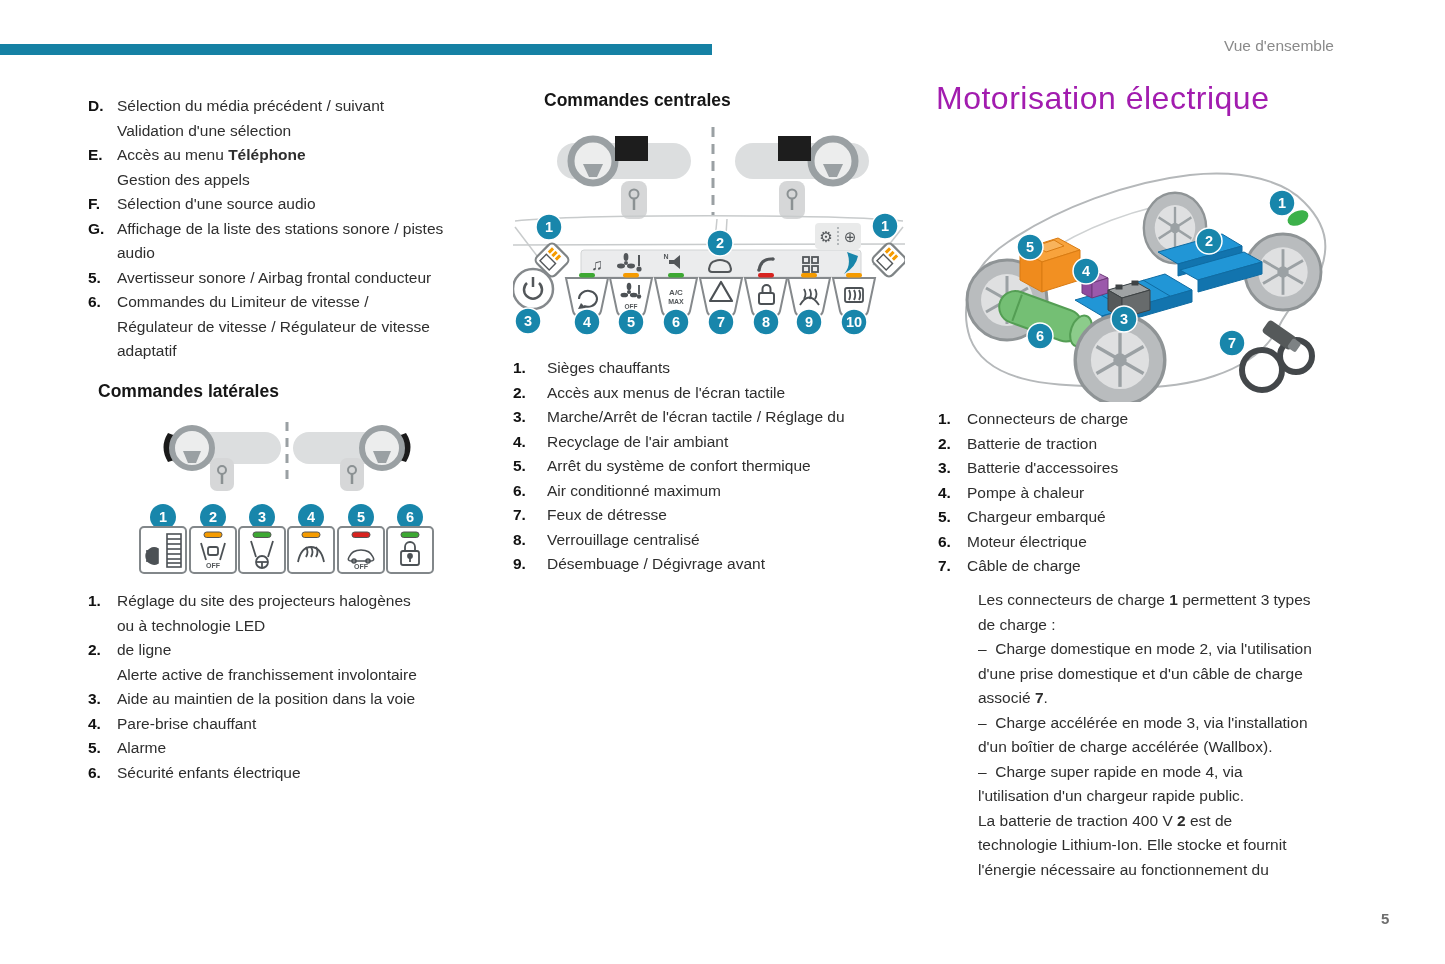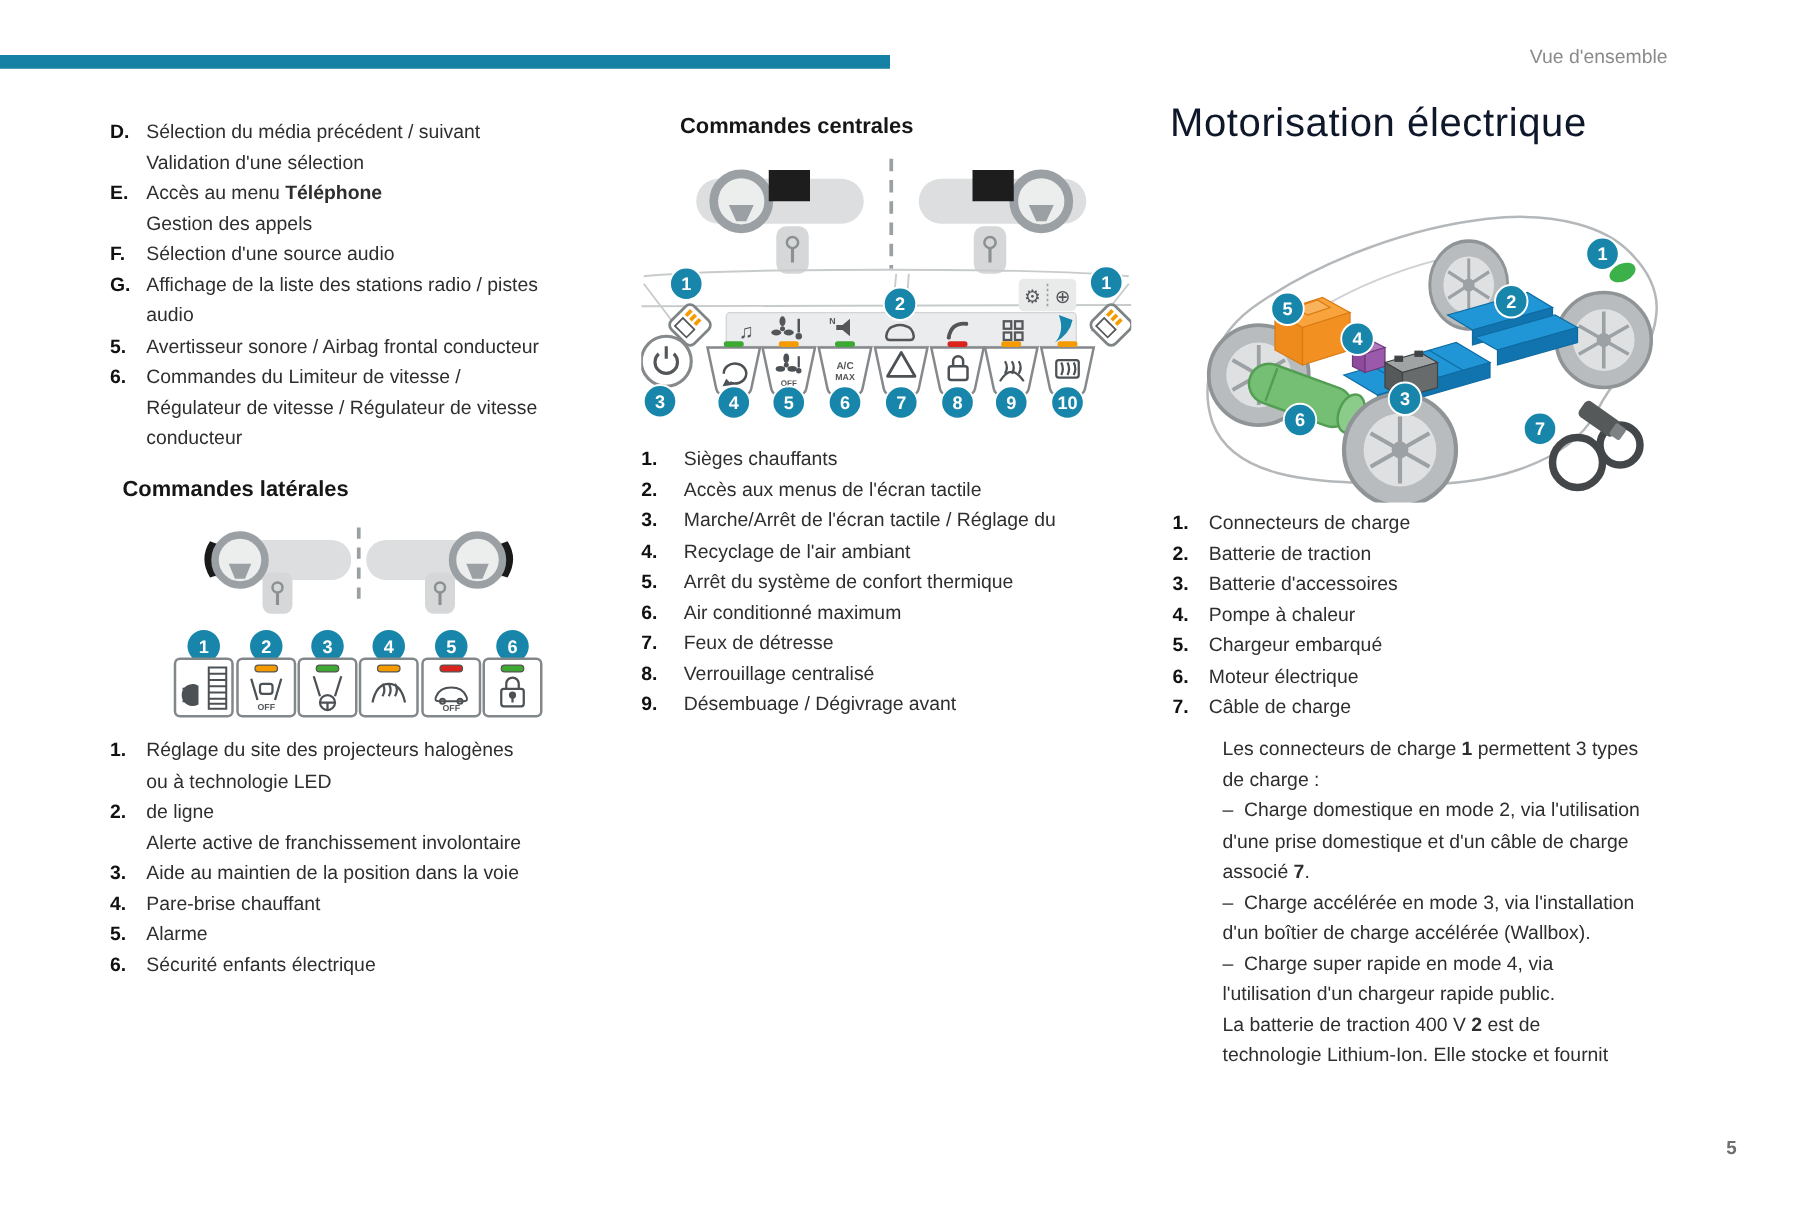--- a/index.html
+++ b/index.html
@@ -2,21 +2,21 @@
 <html><head>
 <meta charset="utf-8">
 <style>
   html,body{margin:0;padding:0;background:#fff;}
   body{width:1445px;height:964px;position:relative;overflow:hidden;
        font-family:"Liberation Sans",sans-serif;color:#333;}
   .abs{position:absolute;}
   .topbar{left:0;top:44px;width:712px;height:11px;background:#1581a4;}
   .section-label{top:37px;right:111px;font-size:15.5px;color:#8a8a8a;}
   .h2{font-size:17.5px;font-weight:700;color:#161616;}
-  .h1{font-size:32px;font-weight:400;color:#0f172a;letter-spacing:.5px;}
+  .h1{font-size:32px;font-weight:400;color:#a21caf;letter-spacing:.5px;}
   .list{font-size:15.5px;line-height:24.5px;color:#2e2e2e;}
   .row{display:flex;}
   .row .num{flex:0 0 29px;font-weight:700;color:#111;}
   .row.wide .num{flex:0 0 34px;}
   .tx{flex:1;}
   .ln{display:block;white-space:nowrap;}
   .bodytext{font-size:15.5px;line-height:24.5px;color:#2e2e2e;margin-left:40px;}
   .bodytext div{white-space:nowrap;}
   .pagenum{left:1381px;top:910px;font-size:15px;font-weight:700;color:#6e6e6e;}
   svg text.co{fill:#fff;font-weight:700;font-size:14.5px;text-anchor:middle;}
@@ -45,36 +45,36 @@
   </div>
   <div class="row">
     <span class="num">F.</span>
     <span class="tx">
         <span class="ln">Sélection d'une source audio</span>
       </span>
   </div>
   <div class="row">
     <span class="num">G.</span>
     <span class="tx">
-        <span class="ln">Affichage de la liste des stations radio / pistes</span>
+        <span class="ln">Affichage de la liste des stations sonore / pistes</span>
         <span class="ln">audio</span>
       </span>
   </div>
   <div class="row">
     <span class="num">5.</span>
     <span class="tx">
         <span class="ln">Avertisseur sonore / Airbag frontal conducteur</span>
       </span>
   </div>
   <div class="row">
     <span class="num">6.</span>
     <span class="tx">
         <span class="ln">Commandes du Limiteur de vitesse /</span>
         <span class="ln">Régulateur de vitesse / Régulateur de vitesse</span>
-        <span class="ln">conducteur</span>
+        <span class="ln">adaptatif</span>
       </span>
   </div>
 </div>
 
 <div class="abs h2" style="left:98px;top:381px;">Commandes latérales</div>
 
 <svg class="abs" style="left:88px;top:410px;" width="402" height="172" viewBox="0 0 402 172">
   <defs>
     <g id="lstalk">
       <rect x="77" y="22" width="116" height="32" rx="16" fill="#dcdedf"></rect>
@@ -622,15 +622,16 @@
   <div>de charge :</div>
   <div>–&nbsp; Charge domestique en mode 2, via l'utilisation</div>
   <div>d'une prise domestique et d'un câble de charge</div>
   <div><span>associé </span><b>7</b><span>.</span></div>
   <div>–&nbsp; Charge accélérée en mode 3, via l'installation</div>
   <div>d'un boîtier de charge accélérée (Wallbox).</div>
   <div>–&nbsp; Charge super rapide en mode 4, via</div>
   <div>l'utilisation d'un chargeur rapide public.</div>
   <div><span>La batterie de traction 400 V </span><b>2</b><span> est de</span></div>
   <div>technologie Lithium-Ion. Elle stocke et fournit</div>
+  <div>l'énergie nécessaire au fonctionnement du</div>
 </div>
 
 <div class="abs pagenum">5</div>
 
 </body></html>

